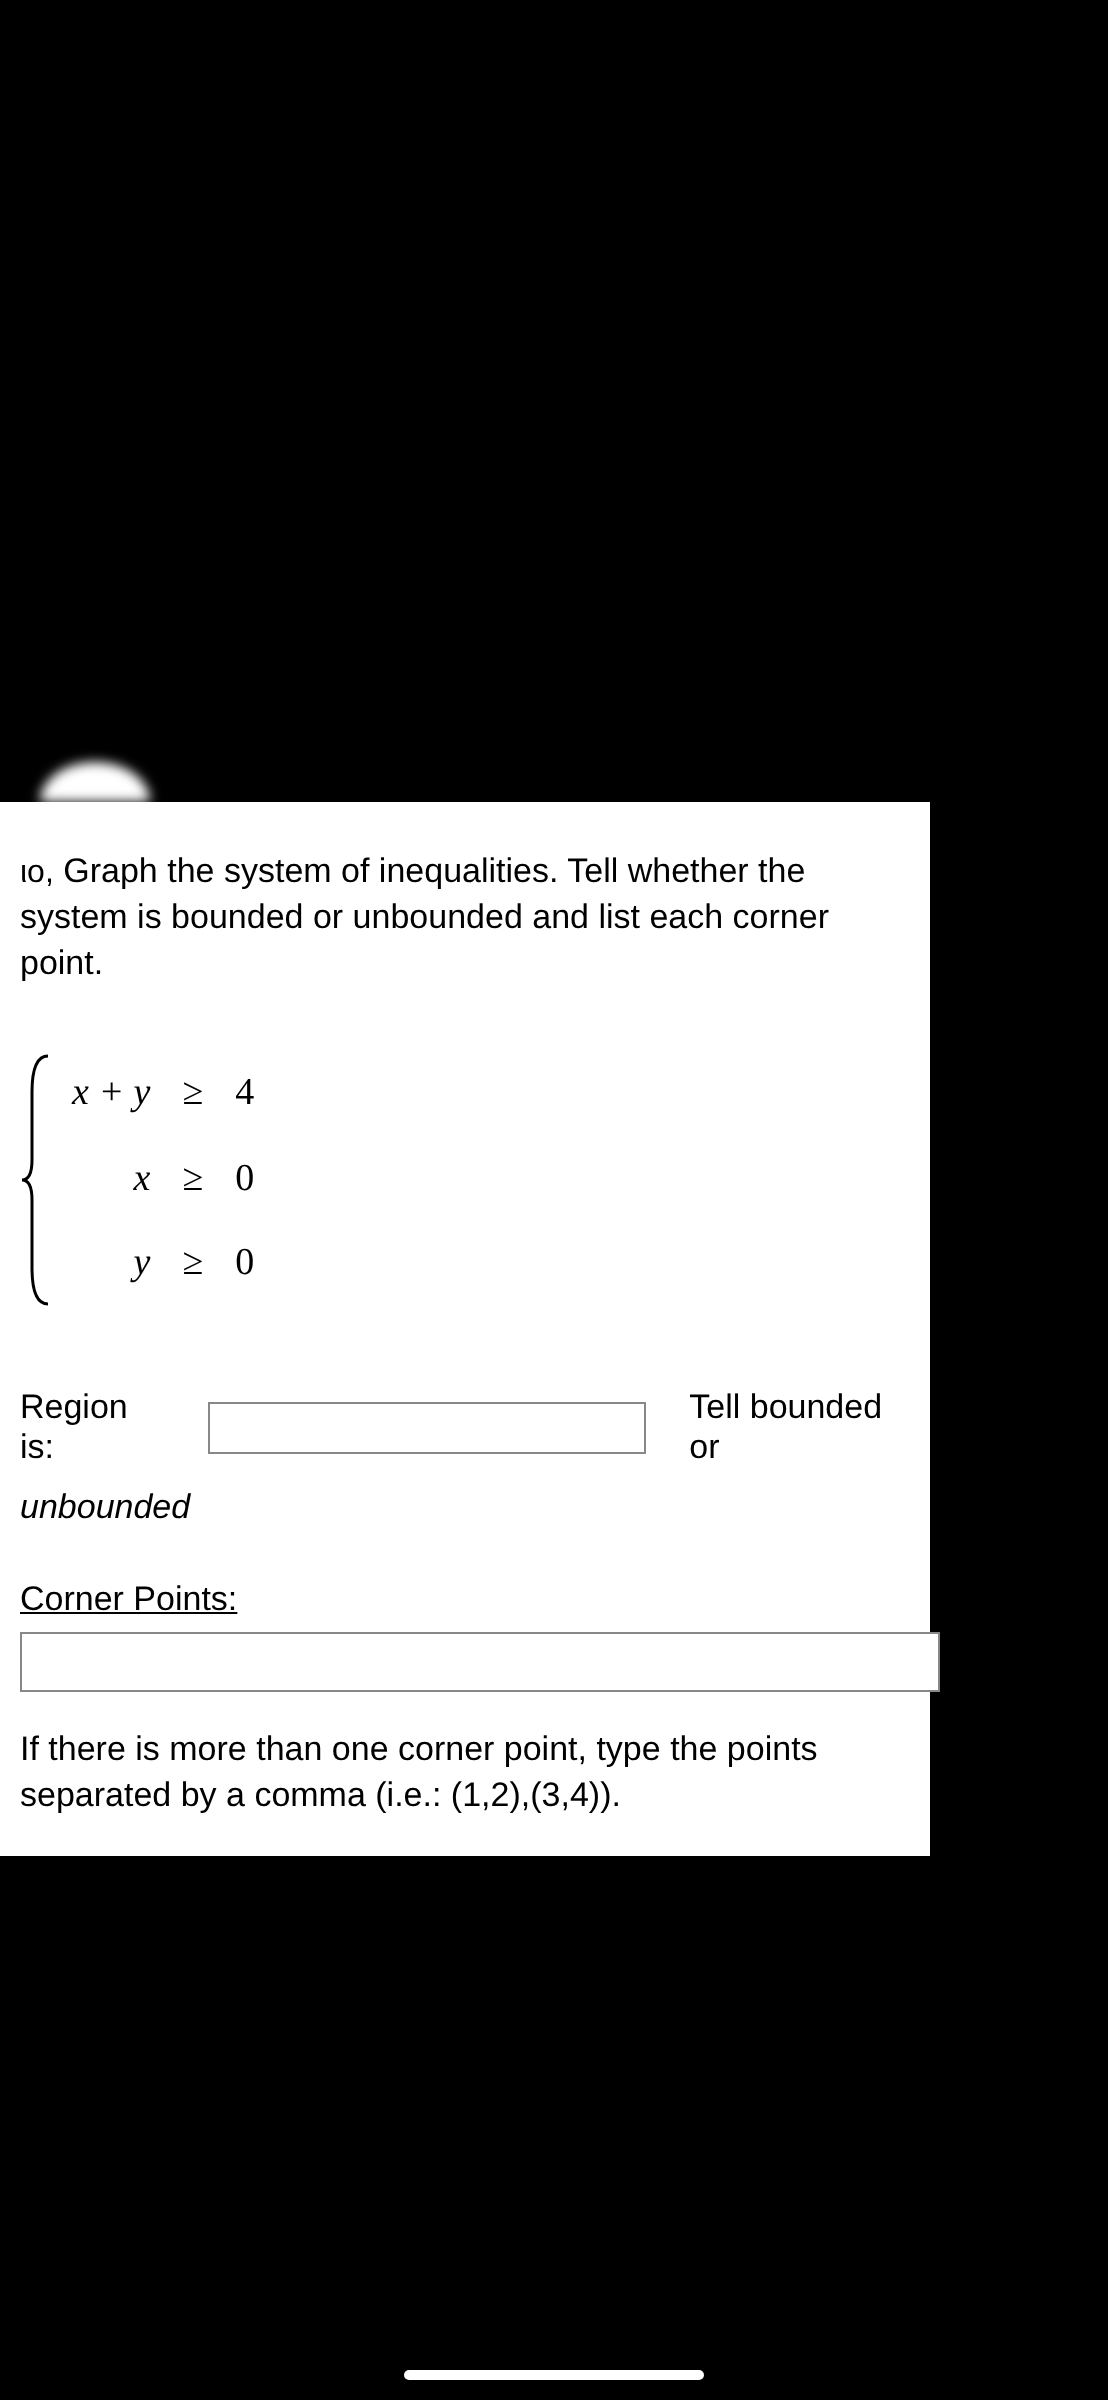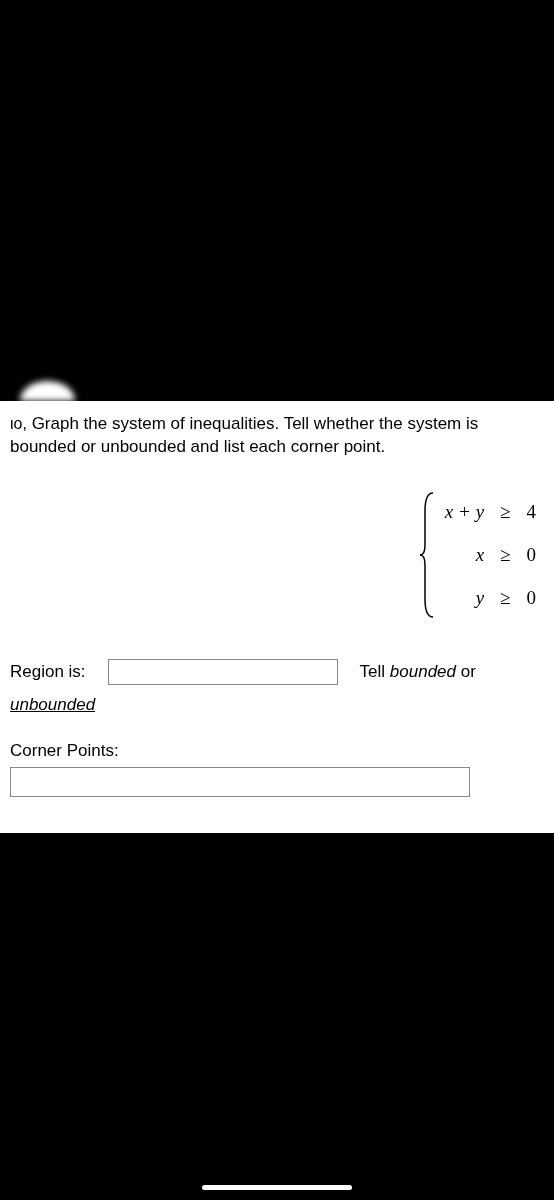--- a/index.html
+++ b/index.html
@@ -11,36 +11,36 @@
       width: 554px;
       height: 1200px;
       background: #000;
       font-family: Arial, Helvetica, sans-serif;
       position: relative;
     }
     .content {
       position: absolute;
       top: 401px;
       left: 0;
-      width: 554px;
+      width: 465px;
       background: #fff;
-      padding: 12px 10px 18px 10px;
+      padding: 24px 10px 18px 10px;
     }
     .question-text {
       font-size: 17px;
       line-height: 1.35;
       color: #000;
       margin-bottom: 18px;
     }
     .partial {
       font-size: 16px;
     }
     .equations {
       display: flex;
-      justify-content: flex-end;
+      justify-content: flex-start;
       margin-bottom: 40px;
       margin-top: 32px;
     }
     .brace-wrap {
       display: flex;
       align-items: stretch;
     }
     .brace {
       font-family: "Times New Roman", serif;
       display: flex;
@@ -83,31 +83,30 @@
       border: 1px solid #888;
       height: 26px;
       width: 230px;
       font-size: 15px;
       padding: 2px 4px;
     }
     .hint {
       font-size: 17px;
     }
     .hint-italic {
-      font-style: italic;
     }
     .unbounded {
       font-style: italic;
       font-size: 17px;
       margin-bottom: 26px;
-      text-decoration: underline;
     }
     .corner-label {
       font-size: 17px;
       margin-bottom: 6px;
+      text-decoration: underline;
     }
     .corner-input {
       border: 1px solid #888;
       height: 30px;
       width: 460px;
       font-size: 15px;
       padding: 2px 4px;
       margin-bottom: 18px;
       display: block;
     }
@@ -181,15 +180,16 @@
     <input type="text" class="region-input" value="" style="">
     <span class="hint">
       <span>Tell </span><span class="hint-italic">bounded</span><span> or</span>
     </span>
   </div>
   <div class="unbounded">unbounded</div>
 
   <div class="corner-label">Corner Points:</div>
   <input type="text" class="corner-input" value="" style="">
 
+  <p class="instruction">If there is more than one corner point, type the points separated by a comma (i.e.: (1,2),(3,4)).</p>
 </div>
 
 <div class="home-indicator"></div>
 
 </body></html>

